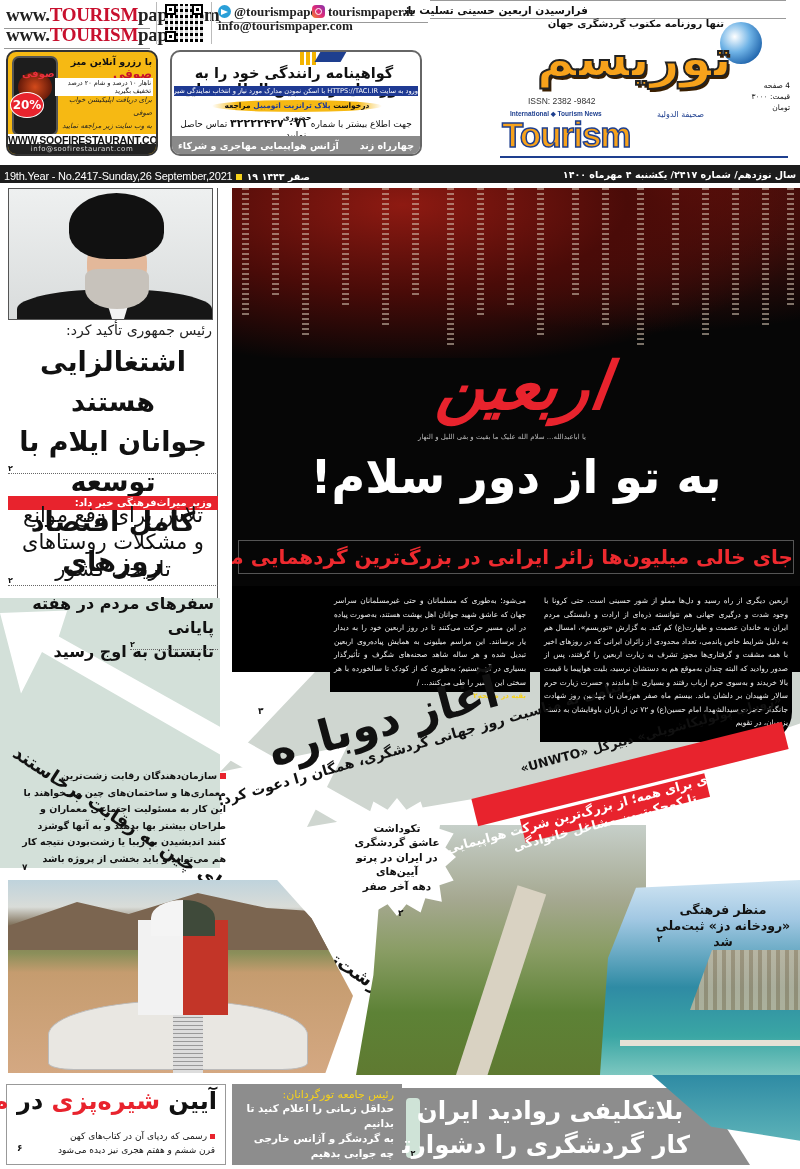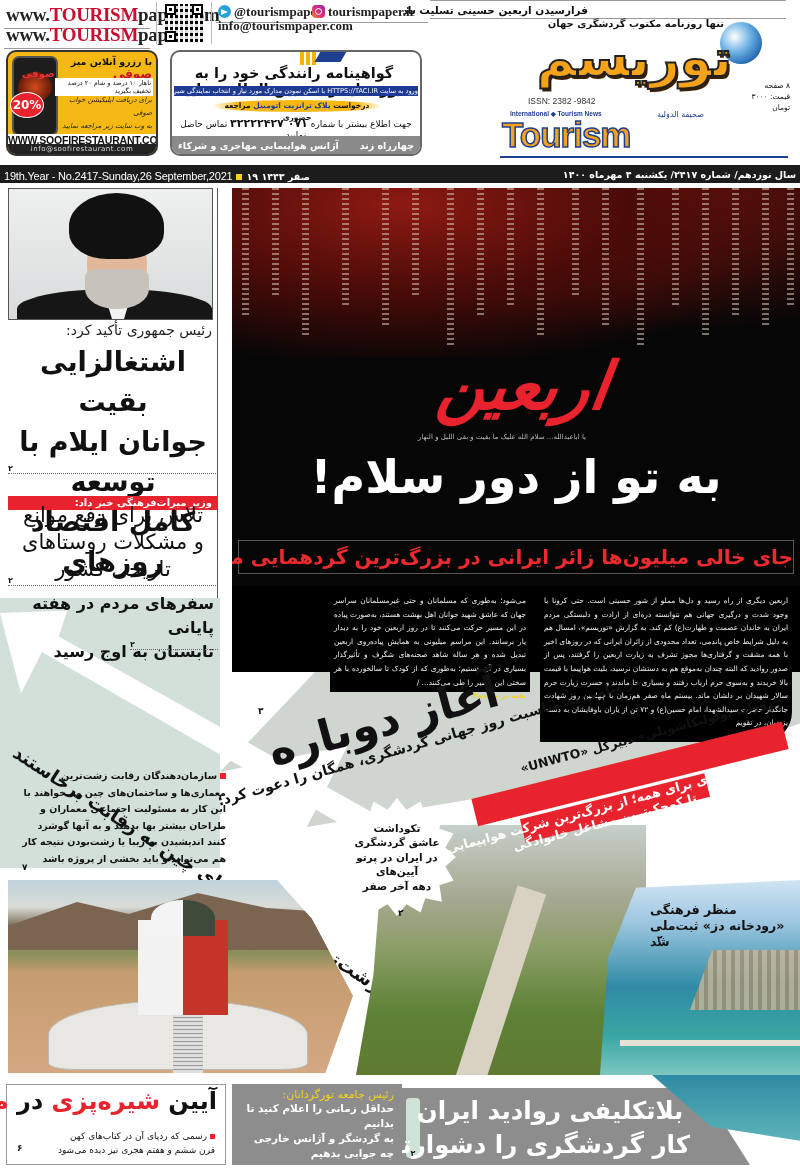--- a/index.html
+++ b/index.html
@@ -110,21 +110,21 @@
 .temple .tower{position:absolute;left:130px;top:40px;width:90px;height:95px;background:linear-gradient(90deg,#f2f2f2 50%,#c33528 50%)}
 .temple .dome{position:absolute;left:143px;top:20px;width:64px;height:36px;border-radius:50% 50% 0 0;background:linear-gradient(90deg,#f4f4f4 50%,#3f4a3a 50%)}
 .temple .stairs{position:absolute;left:165px;top:130px;width:30px;height:63px;background:repeating-linear-gradient(180deg,#ddd 0 3px,#999 3px 4px)}
 .mountain{left:356px;top:825px;width:290px;height:250px;background:linear-gradient(180deg,#c6cfc9 0,#a5a890 30%,#8a9d65 50%,#5d8236 75%,#5f7a31 100%);clip-path:polygon(10% 0,100% 0,100% 100%,0 100%,6% 60%)}
 .mountain .path{position:absolute;left:130px;top:60px;width:30px;height:200px;background:#d9d2c2;transform:rotate(18deg)}
 .river{left:600px;top:880px;width:200px;height:195px;background:linear-gradient(180deg,#cfe4f2 0,#a2c8e3 20%,#2f8ba4 55%,#3aa6a4 80%,#7dc7c0 100%);clip-path:polygon(18% 4%,100% 0,100% 100%,0 100%,4% 40%)}
 .river .bridge{position:absolute;left:20px;top:160px;width:180px;height:6px;background:#e5e1d6}
 .river .town{position:absolute;right:0;top:70px;width:110px;height:60px;background:repeating-linear-gradient(90deg,#c9b79a 0 5px,#a88f6d 5px 9px);opacity:.8;clip-path:polygon(20% 0,100% 0,100% 100%,0 100%)}
 .starburst{left:338px;top:798px;width:118px;height:118px;background:#fff;clip-path:polygon(50% 0,58% 10%,70% 3%,74% 15%,88% 12%,86% 26%,98% 30%,91% 42%,100% 50%,91% 58%,98% 70%,86% 74%,88% 88%,74% 85%,70% 97%,58% 90%,50% 100%,42% 90%,30% 97%,26% 85%,12% 88%,14% 74%,2% 70%,9% 58%,0 50%,9% 42%,2% 30%,14% 26%,12% 12%,26% 15%,30% 3%,42% 10%);display:flex;align-items:center;justify-content:center}
 .starburst div{font-size:10.5px;font-weight:bold;direction:rtl;text-align:center;line-height:14.5px}
-.rivertitle{left:650px;top:902px;width:146px;font-size:12.5px;font-weight:bold;direction:rtl;text-align:left;line-height:16px;color:#111}
+.rivertitle{left:650px;top:902px;width:146px;font-size:12.5px;font-weight:bold;direction:rtl;text-align:center;line-height:16px;color:#111}
 
 .box1{left:6px;top:1084px;width:220px;height:81px;border:1px solid #999;background:#fff}
 .box1 .h{position:absolute;right:8px;top:2px;font-size:24px;font-weight:bold;direction:rtl;white-space:nowrap}
 .box1 .h .r{color:#e8232d}
 .box1 .d{position:absolute;right:10px;top:44px;font-size:9px;direction:rtl;text-align:right;line-height:14px;width:200px}
 .box1 .d .b{display:inline-block;width:5px;height:5px;background:#e8232d;margin-left:3px}
 .box1 .pg{position:absolute;left:10px;top:58px;font-size:9px;font-weight:bold}
 .box2{left:232px;top:1084px;width:170px;height:81px;background:#8d8d8d;color:#fff;direction:rtl;padding:4px 8px 0 6px}
 .box2 .k{color:#f6d21b;font-weight:normal;font-size:11px}
 .box2 .t{font-weight:bold;font-size:10.5px;line-height:15px}
@@ -189,21 +189,21 @@
 <div class="abs toprule"></div>
 <div class="abs tagline" style="right:212px;top:4px">فرارسیدن اربعین حسینی تسلیت باد</div>
 <div class="abs rule" style="left:430px;right:14px;top:18px"></div>
 <div class="abs logo-fa">
   <div class="sub-tag">تنها روزنامه مکتوب گردشگری جهان</div>
   <div class="globe"></div>
   <div class="word">توریسم</div>
 </div>
 <div class="abs issn">ISSN: 2382 -9842</div>
 <div class="abs price">
-    <div>۸ صفحه</div>
+    <div>4 صفحه</div>
     <div>قیمت: ۳۰۰۰ تومان</div>
   </div>
 <div class="abs logo-en">
   <div class="itn">International ◆ Tourism News</div>
   <div class="en">Tourism</div>
   <div class="arsm">صحيفة الدولية</div>
   <div class="line"></div>
 </div>
 
 <div class="abs datebar">
@@ -215,21 +215,21 @@
   <div class="robe"></div>
     <div class="collar"></div>
     <div class="face"></div>
     <div class="beard"></div>
     <div class="turban"></div>
 </div>
 <div class="abs colsep"></div>
 
 <div class="abs kicker" style="top:322px">رئیس جمهوری تأکید کرد:</div>
 <div class="abs lh" style="top:342px;font-size:27px;line-height:40px">
-  <div>اشتغالزایی بقیت</div>
+  <div>اشتغالزایی هستند</div>
   <div>جوانان ایلام با توسعه</div>
   <div>کامل اقتصاد روزهای</div>
 </div>
 <div class="abs pageref" style="top:464px">۲</div>
 
 <div class="abs redkicker" style="top:496px">وزیر میراث‌فرهنگی خبر داد:</div>
 <div class="abs lh" style="top:502px;font-size:21px;line-height:27px;font-weight:normal">
   <div>تلاش برای رفع موانع</div>
   <div>و مشکلات روستاهای</div>
   <div>تاریخی کشور</div>

